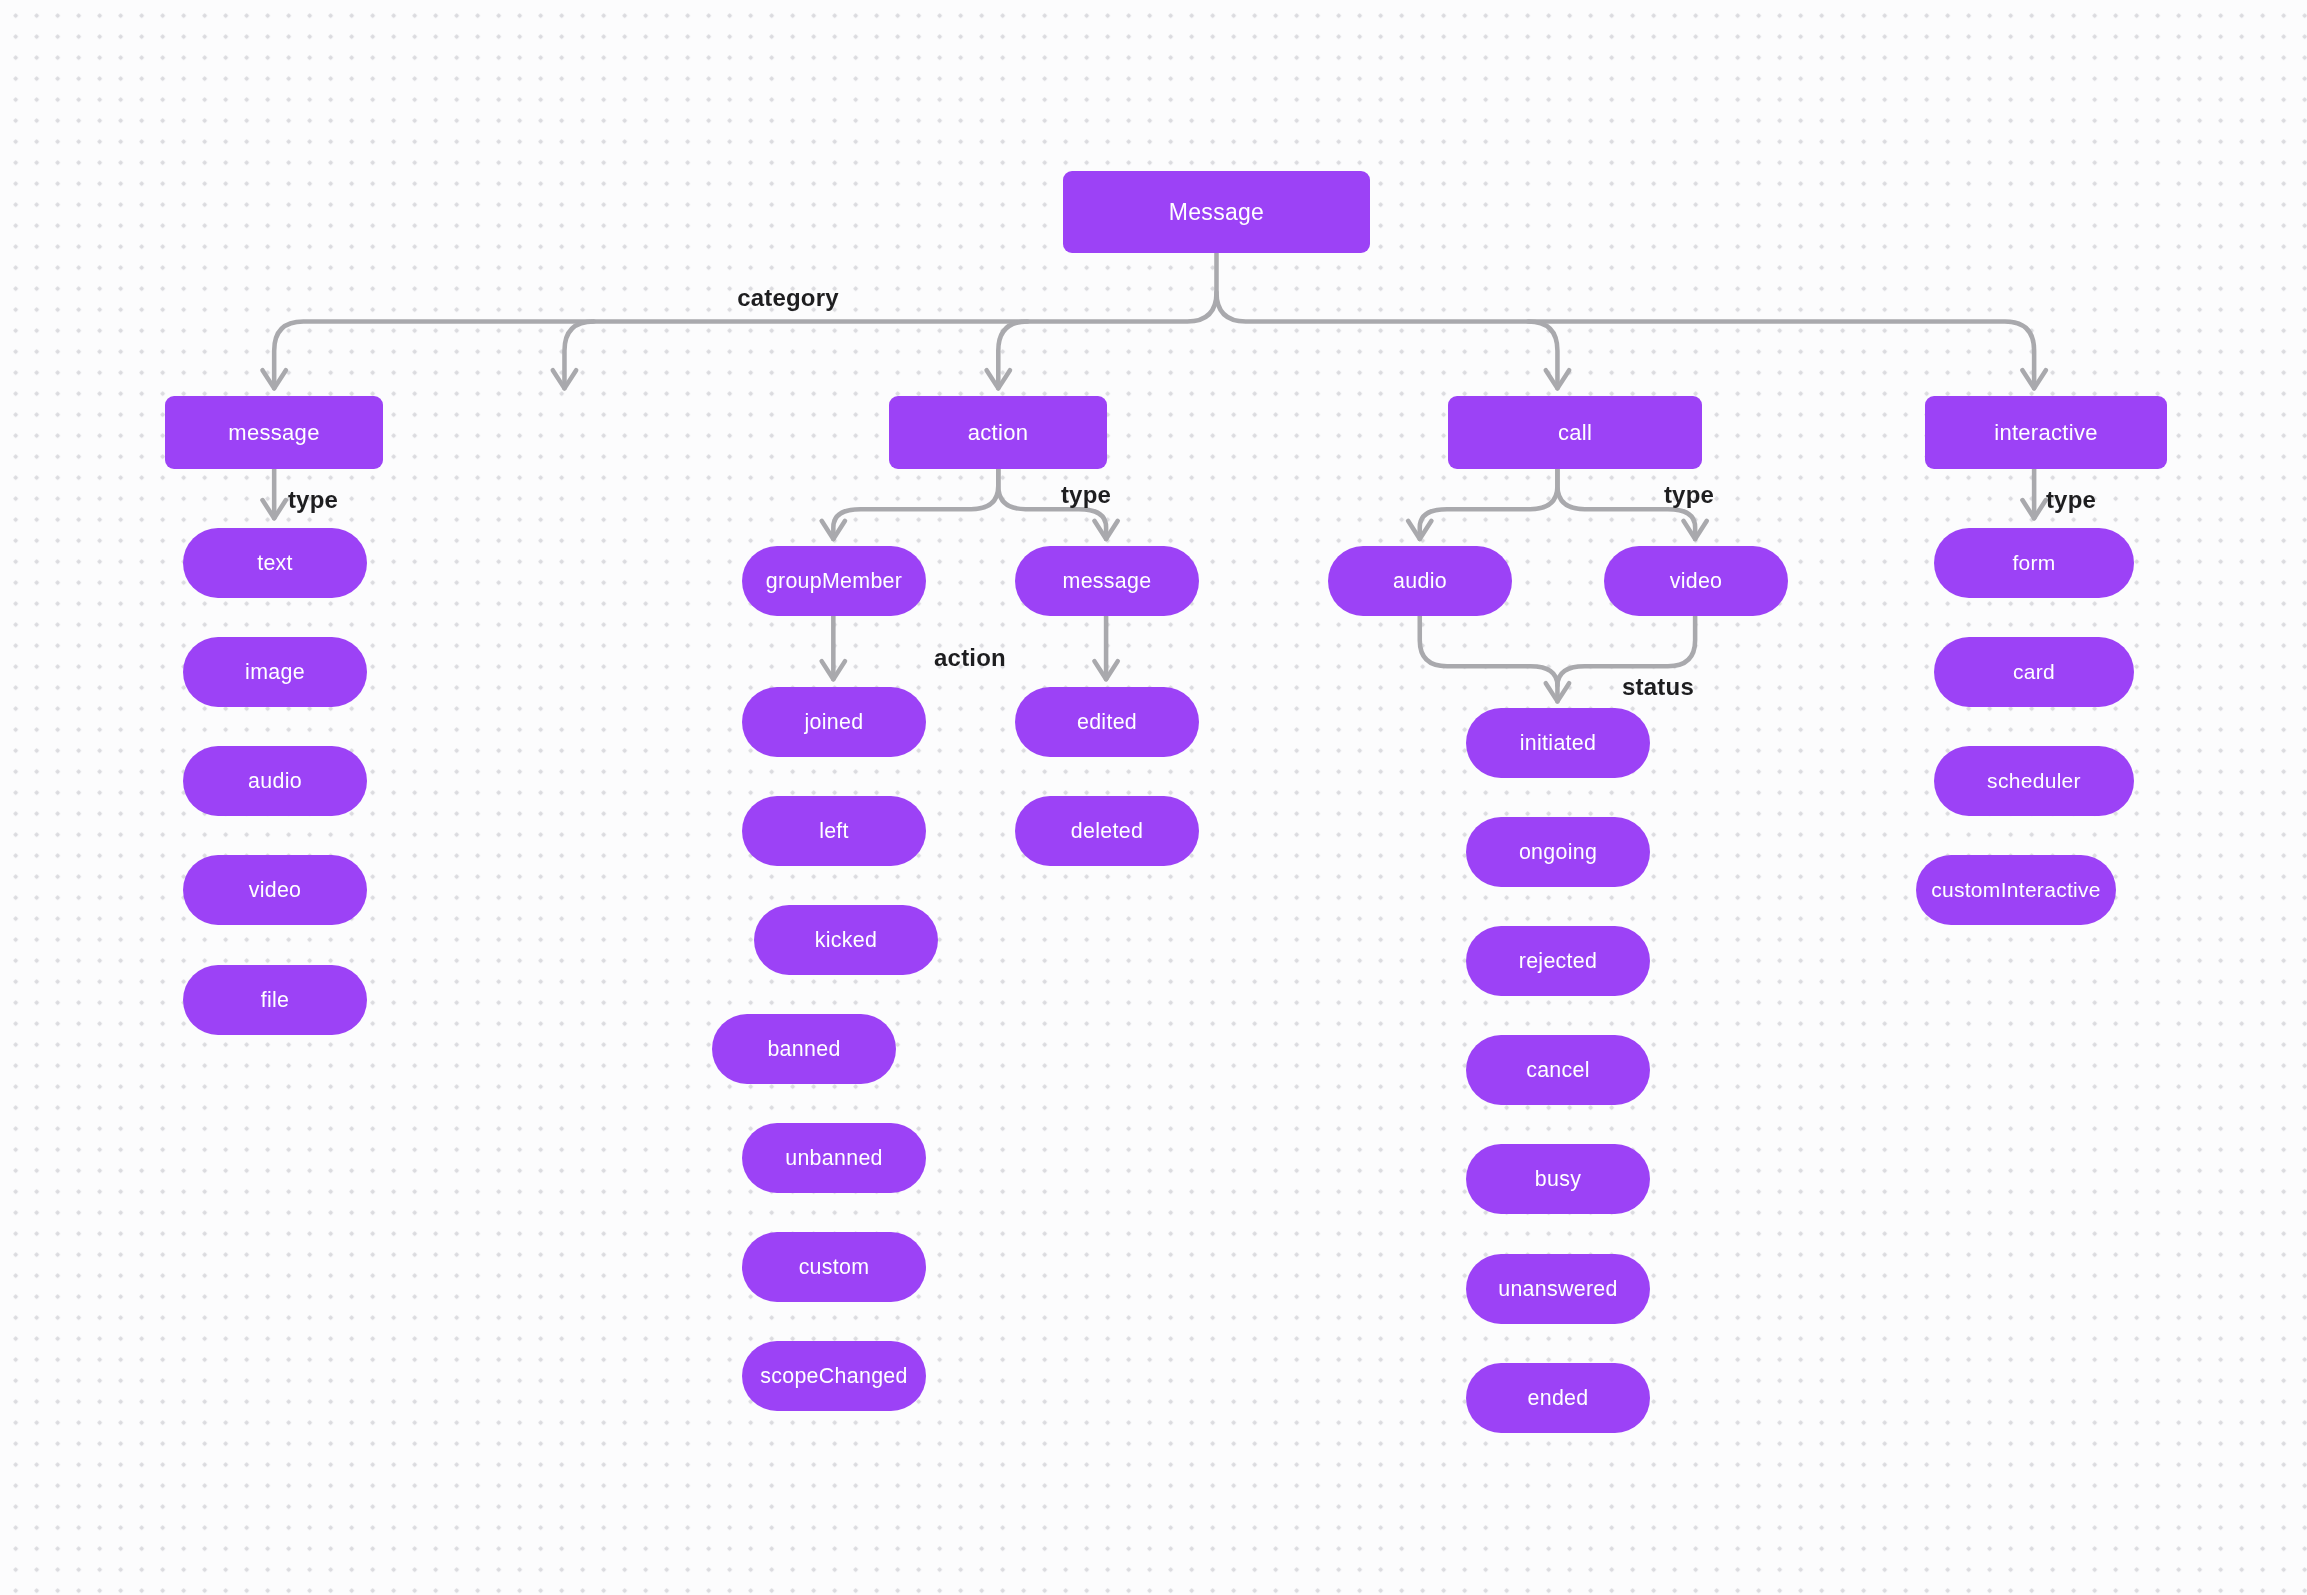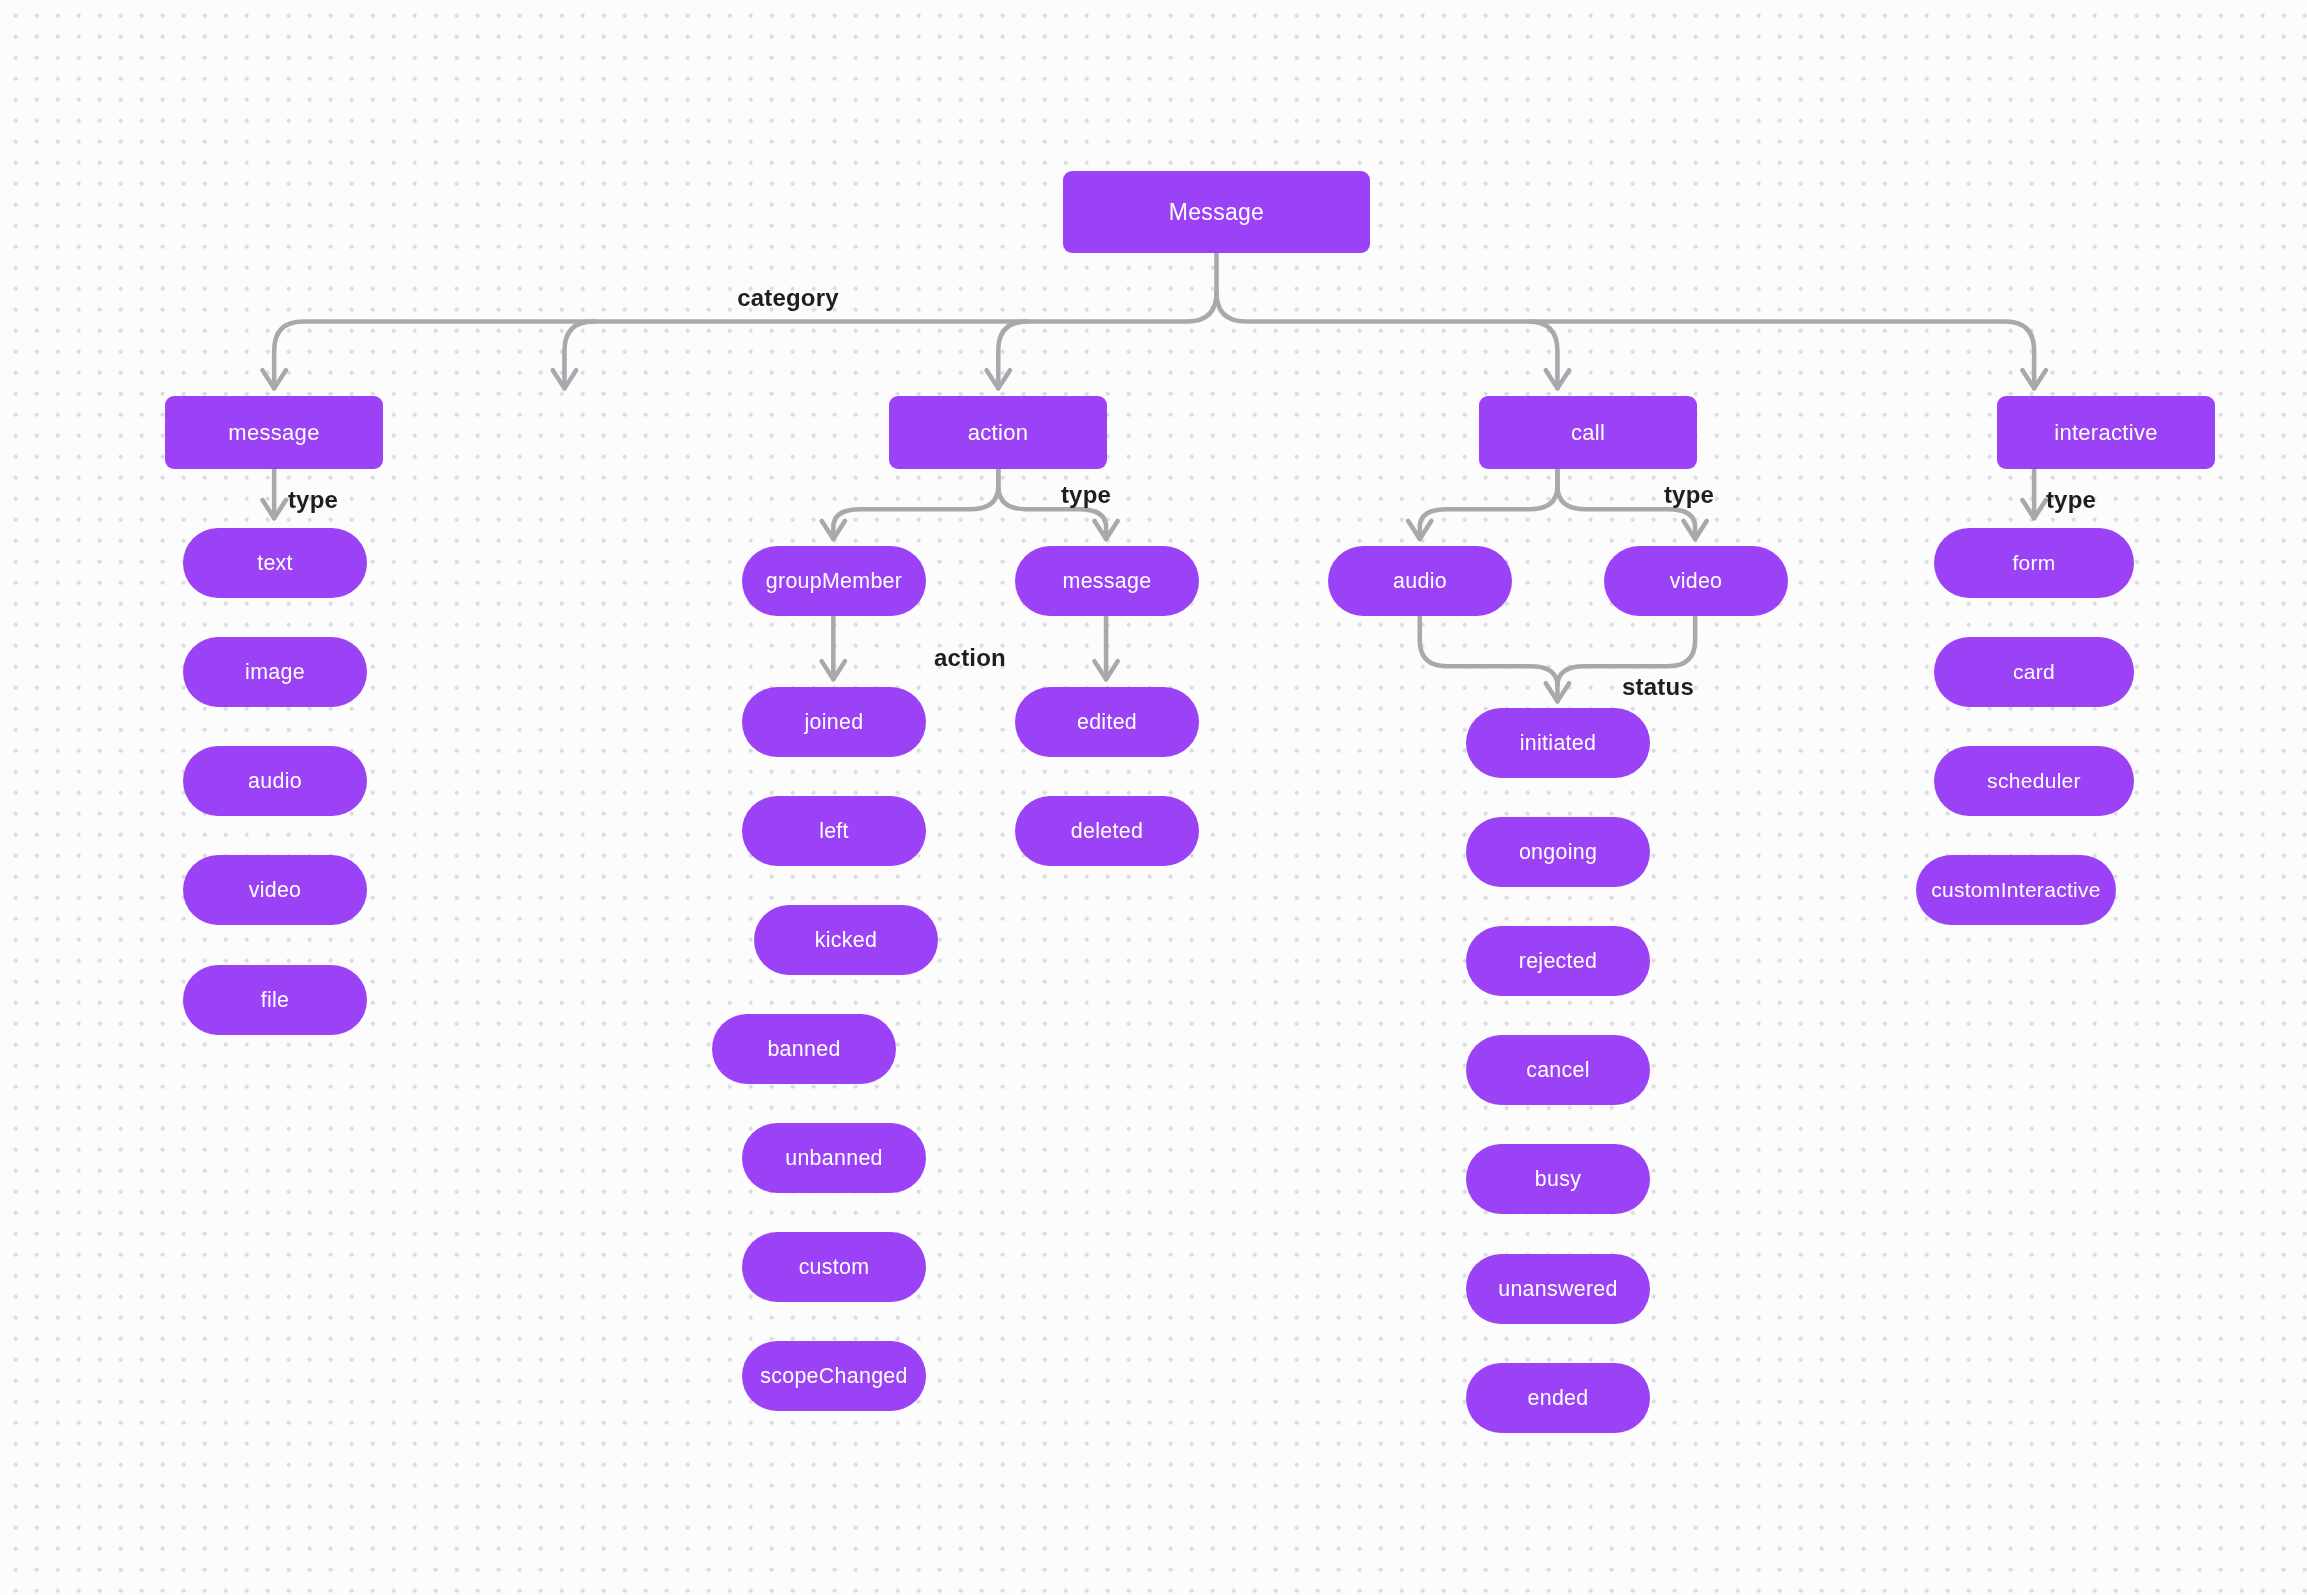--- a/index.html
+++ b/index.html
@@ -91,22 +91,22 @@
   <div class="edge-label" style="left:1086px;top:487px">type</div>
   <div class="edge-label" style="left:1689px;top:487px">type</div>
   <div class="edge-label" style="left:2071px;top:492px">type</div>
   <div class="edge-label" style="left:970px;top:650px">action</div>
   <div class="edge-label" style="left:1658px;top:679px">status</div>
 
   <div class="node rect root" style="left:1063px;top:171px;width:307px">Message</div>
 
   <div class="node rect" style="left:165px;top:396px;width:218px">message</div>
   <div class="node rect" style="left:889px;top:396px;width:218px">action</div>
-  <div class="node rect" style="left:1479px;top:396px;width:218px">call</div>
-  <div class="node rect" style="left:1997px;top:396px;width:218px">interactive</div>
+  <div class="node rect" style="left:1448px;top:396px;width:254px">call</div>
+  <div class="node rect" style="left:1925px;top:396px;width:242px">interactive</div>
 
   <div class="node pill" style="left:183px;top:528px">text</div>
   <div class="node pill" style="left:183px;top:637px">image</div>
   <div class="node pill" style="left:183px;top:746px">audio</div>
   <div class="node pill" style="left:183px;top:855px">video</div>
   <div class="node pill" style="left:183px;top:965px">file</div>
 
   <div class="node pill" style="left:742px;top:546px">groupMember</div>
   <div class="node pill" style="left:1015px;top:546px">message</div>
 

